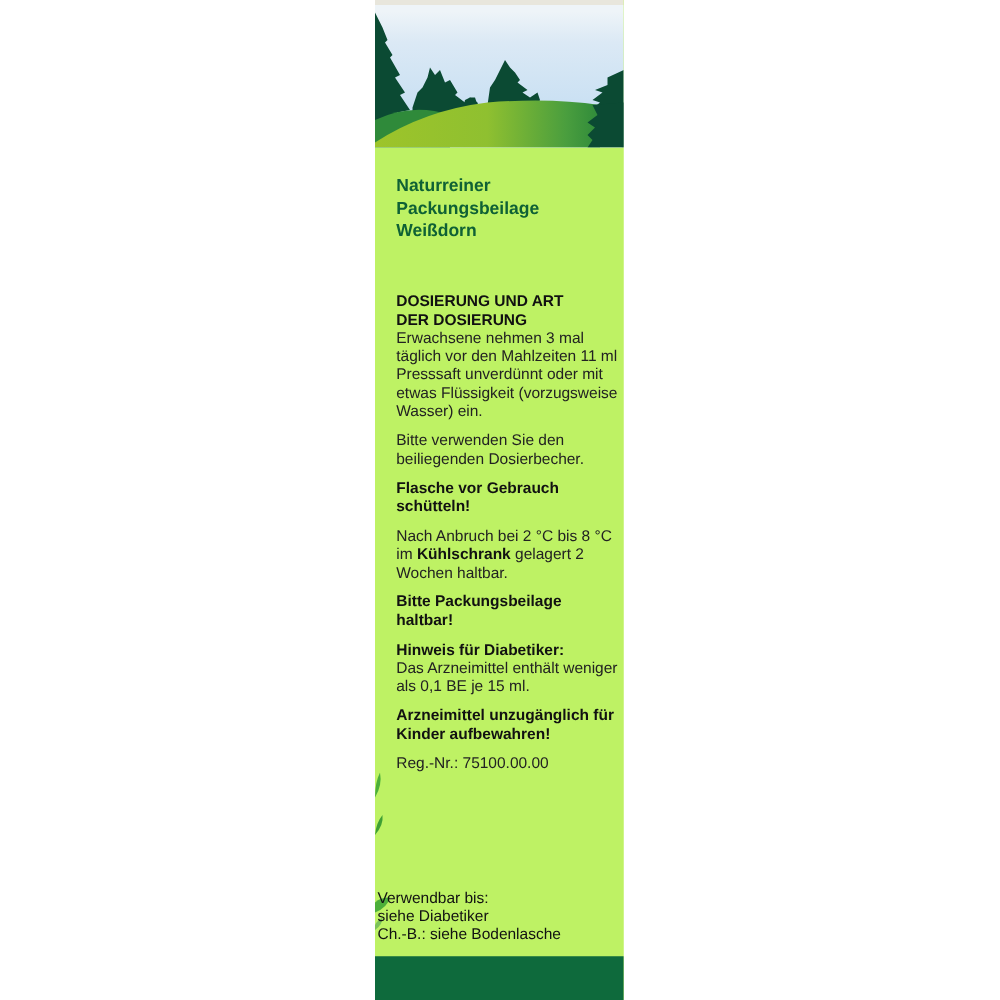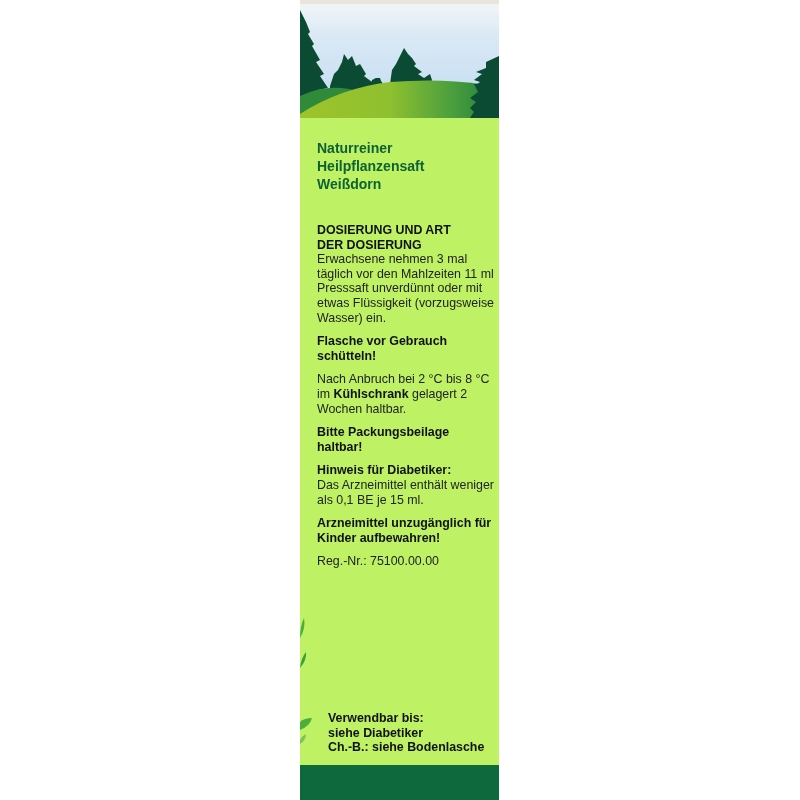--- a/index.html
+++ b/index.html
@@ -17,30 +17,30 @@
       border-top: 4px solid #e8e6dc;
     }
     .scene svg { position: absolute; left: 0; top: 0; }
 
     .title {
       position: absolute; left: 17px; top: 139px; width: 175px;
       font-size: 14px; line-height: 18px; font-weight: bold; color: #0f6135;
     }
 
     .content {
-      position: absolute; left: 17px; top: 223px; width: 178px;
+      position: absolute; left: 17px; top: 234px; width: 178px;
       font-size: 12.4px; line-height: 14.6px; color: #222222;
     }
     .content p { margin-bottom: 9px; }
     .content .b { font-weight: bold; color: #111111; }
     .content .heading { font-weight: bold; color: #111111; display: block; }
 
     .footer-text {
-      position: absolute; left: 28px; top: 711px; width: 180px;
-      font-size: 12.4px; line-height: 14.6px; font-weight: bold; color: #111111;
+      position: absolute; left: 2px; top: 711px; width: 180px;
+      font-size: 12.4px; line-height: 14.6px; font-weight: normal; color: #111111;
     }
     .footer-text span { display: block; }
 
     .bottom-bar {
       position: absolute; left: 0; top: 765px; width: 199px; height: 35px;
       background: #0e6a3c;
     }
 
     .leaves { position: absolute; left: 0; top: 618px; width: 12px; height: 130px; }
   </style>
@@ -70,30 +70,31 @@
       <path fill="#2f8a3a" d="M0,92 Q30,78 60,88 L60,114 L0,114 Z"></path>
 
       <path fill="url(#hill)" d="M0,110 Q40,84 90,78 Q140,74 180,80 L180,114 L0,114 Z"></path>
 
       <polygon fill="#0b4a33" points="174,80 178,88 170,94 176,98 170,104 174,108 170,114 199,114 199,78"></polygon>
     </svg>
   </div>
 
   <div class="title">
     <div>Naturreiner</div>
-    <div>Heilpflanzensaft</div>
+    <div>Packungsbeilage</div>
     <div>Weißdorn</div>
   </div>
 
   <div class="content">
     <p>
       <span class="heading">DOSIERUNG UND ART</span>
       <span class="heading">DER DOSIERUNG</span>
       <span>Erwachsene nehmen 3 mal täglich vor den Mahlzeiten 11 ml Presssaft unverdünnt oder mit etwas Flüssigkeit (vorzugsweise Wasser) ein.</span>
     </p>
+    <p>Bitte verwenden Sie den beiliegenden Dosierbecher.</p>
     <p class="b">Flasche vor Gebrauch schütteln!</p>
     <p><span>Nach Anbruch bei 2 °C bis 8 °C im </span><span class="b">Kühlschrank</span><span> gelagert 2 Wochen haltbar.</span></p>
     <p class="b">Bitte Packungsbeilage haltbar!</p>
     <p>
       <span class="heading">Hinweis für Diabetiker:</span>
       <span>Das Arzneimittel enthält weniger als 0,1 BE je 15 ml.</span>
     </p>
     <p class="b">Arzneimittel unzugänglich für Kinder aufbewahren!</p>
     <p>Reg.-Nr.: 75100.00.00</p>
   </div>

